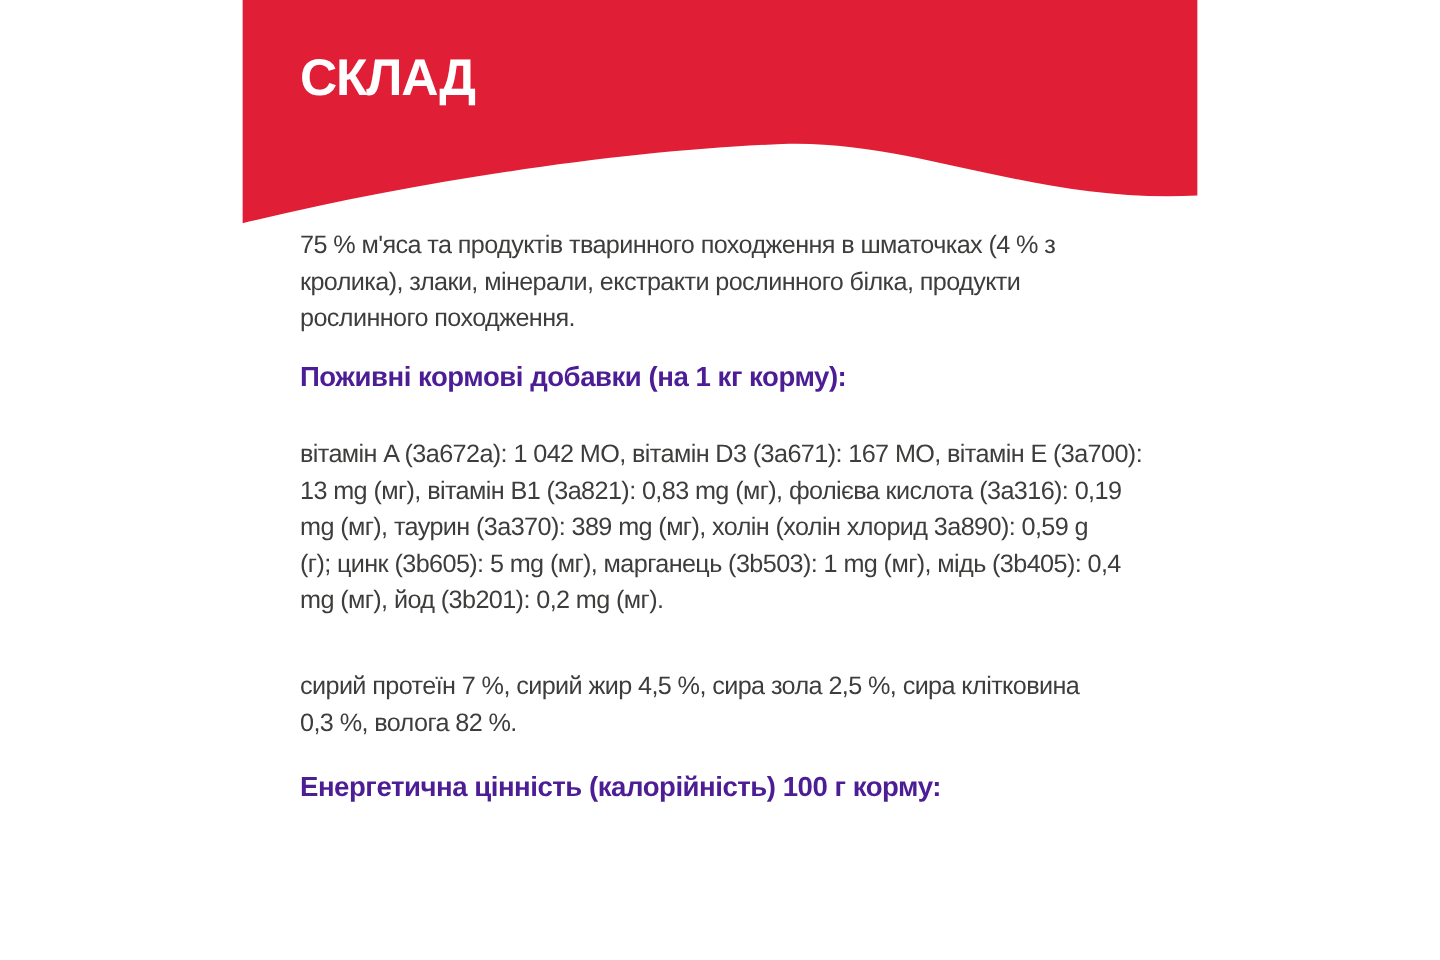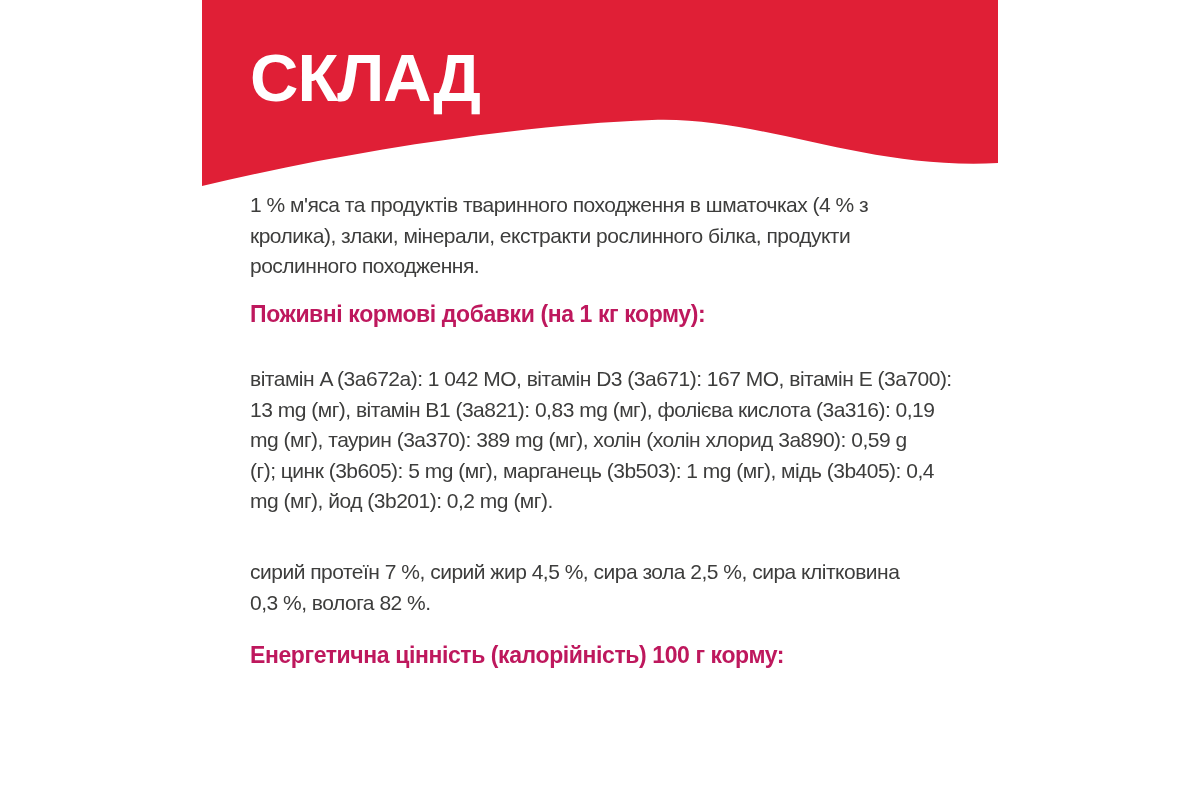--- a/index.html
+++ b/index.html
@@ -16,21 +16,21 @@
   }
   .banner {
     position: absolute;
     left: 202px; top: 0;
     width: 796px; height: 190px;
   }
   .banner svg { display: block; width: 796px; height: 190px; }
   .banner-title {
     position: absolute;
     left: 48px; top: 44px;
-    font-size: 67px;
+    font-size: 43px;
     font-weight: bold;
     letter-spacing: -1px;
     color: #ffffff;
     line-height: 1;
   }
   .textcol {
     position: absolute;
     left: 250px;
     width: 720px;
     color: #3d3d3c;
@@ -38,21 +38,21 @@
   .body-text {
     font-size: 21px;
     letter-spacing: -0.5px;
     line-height: 30.5px;
     white-space: pre-line;
   }
   .section-heading {
     font-size: 23px;
     font-weight: bold;
     letter-spacing: -0.4px;
-    color: #be185d;
+    color: #4c1d95;
     white-space: pre-line;
   }
   .pos-intro        { top: 190px; }
   .pos-add-head     { top: 301px; }
   .pos-add-text     { top: 344px; margin-top: 20px; }
   .pos-nut-head     { top: 513px; }
   .pos-nut-text     { top: 557px; }
   .pos-energy-head  { top: 642px; }
   .pos-energy-text  { top: 688px; font-size: 20px; }
 </style>
@@ -63,21 +63,21 @@
 
   <div class="banner">
     <svg viewBox="0 0 796 190" preserveAspectRatio="none">
       <path d="M0 0 L796 0 L796 163
                C 660 170, 560 116, 450 120
                C 320 125, 150 150, 0 186 Z" fill="#e01f36"></path>
     </svg>
     <div class="banner-title">СКЛАД</div>
   </div>
 
-  <div class="textcol body-text pos-intro">1 % м'яса та продуктів тваринного походження в шматочках (4 % з
+  <div class="textcol body-text pos-intro">75 % м'яса та продуктів тваринного походження в шматочках (4 % з
 кролика), злаки, мінерали, екстракти рослинного білка, продукти
 рослинного походження.</div>
 
   <div class="textcol section-heading pos-add-head">Поживні кормові добавки (на 1 кг корму):</div>
 
   <div class="textcol body-text pos-add-text">вітамін A (3a672a): 1 042 МО, вітамін D3 (3a671): 167 МО, вітамін E (3a700):
 13 mg (мг), вітамін B1 (3a821): 0,83 mg (мг), фолієва кислота (3a316): 0,19
 mg (мг), таурин (3a370): 389 mg (мг), холін (холін хлорид 3a890): 0,59 g
 (г); цинк (3b605): 5 mg (мг), марганець (3b503): 1 mg (мг), мідь (3b405): 0,4
 mg (мг), йод (3b201): 0,2 mg (мг).</div>

